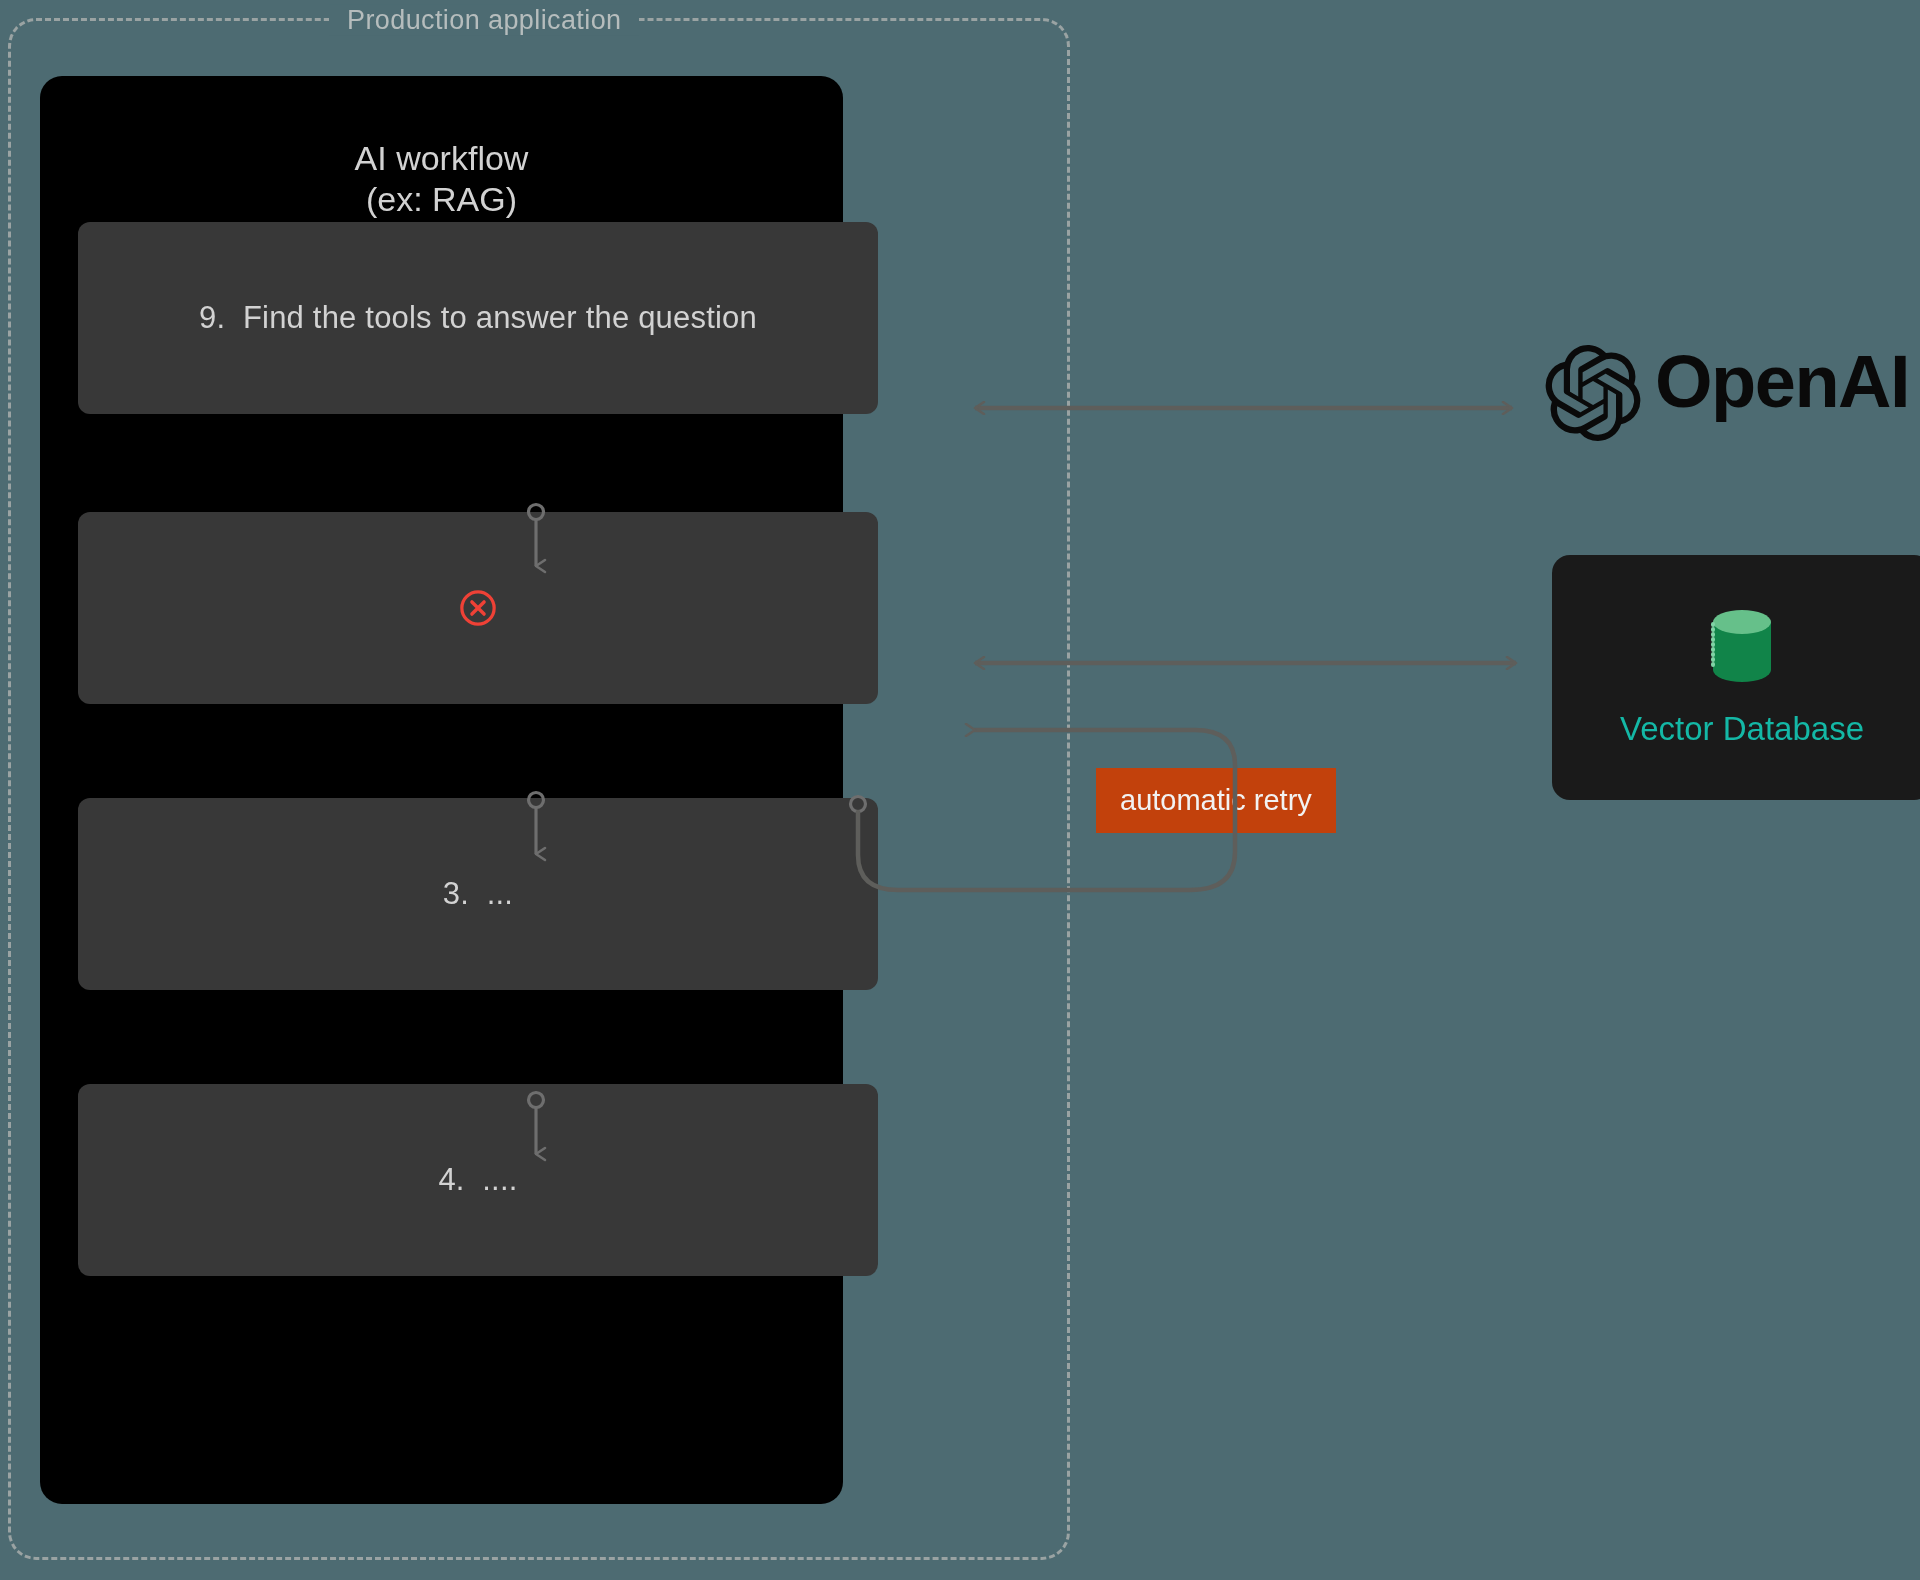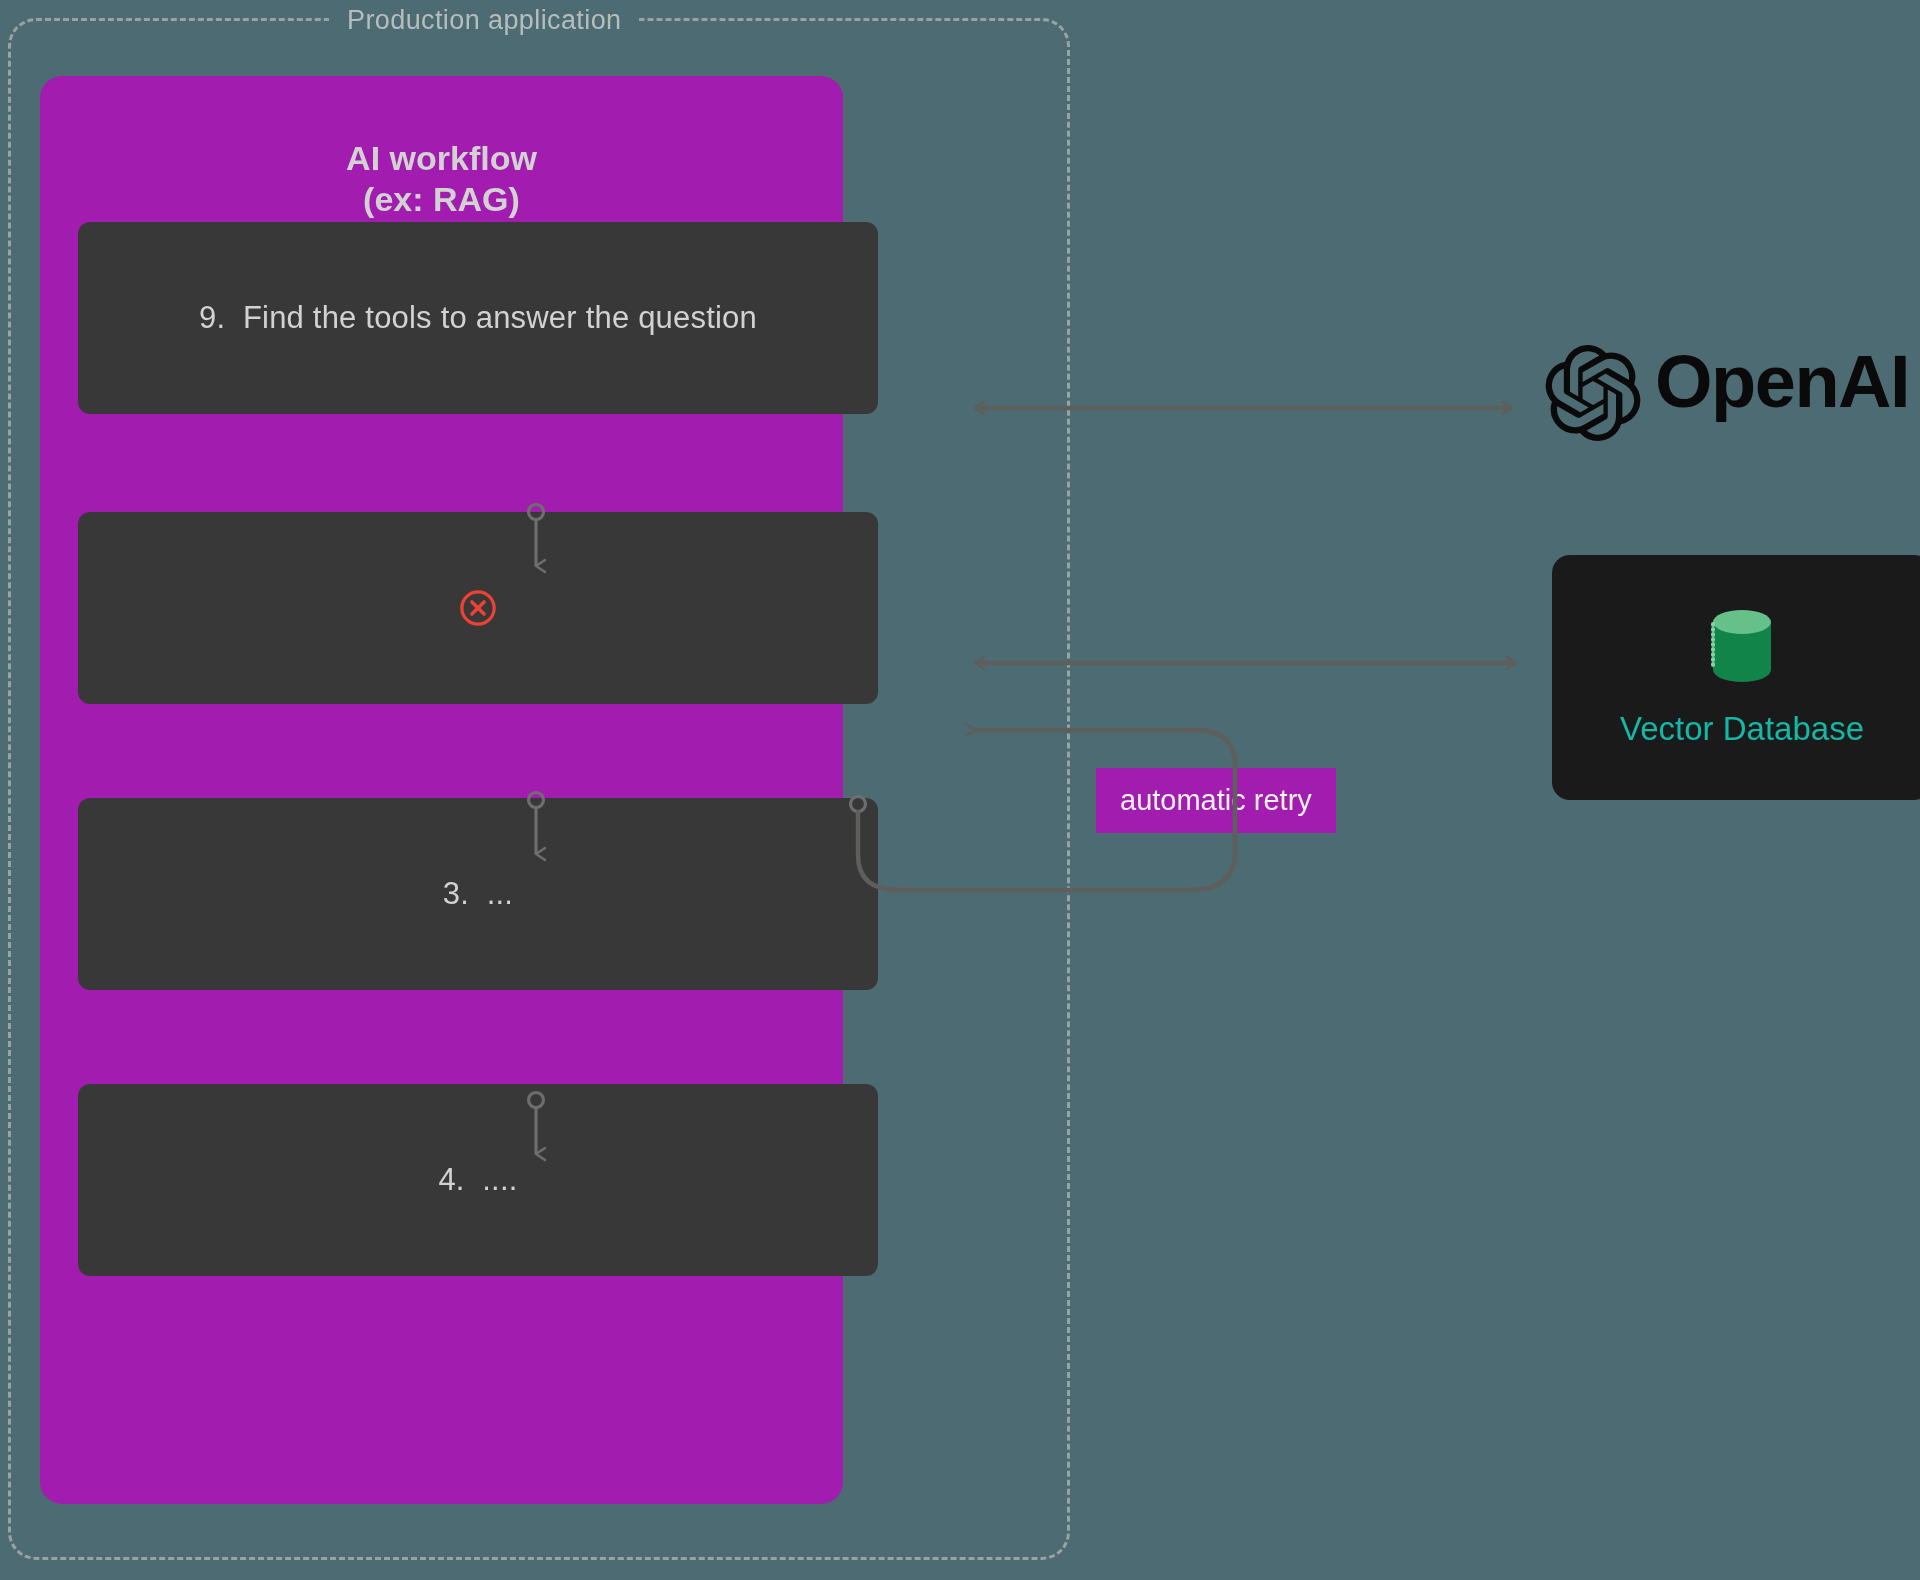--- a/index.html
+++ b/index.html
@@ -40,24 +40,23 @@
     white-space: nowrap;
   }
 
   
   .workflow-panel {
     position: absolute;
     left: 40px;
     top: 76px;
     width: 803px;
     height: 1428px;
-    background: #a21caf;
+    background: #000000;
     border-radius: 22px;
     box-sizing: border-box;
-    font-weight: bold;
   }
   .workflow-title {
     position: absolute;
     left: 0;
     right: 0;
     top: 62px;
     text-align: center;
     color: #d2d2d2;
     font-size: 34px;
     line-height: 1.22;
@@ -138,21 +137,21 @@
     color: #14b8a6;
     font-size: 33px;
     white-space: nowrap;
   }
 
   
   .retry-label {
     position: absolute;
     left: 1096px;
     top: 768px;
-    background: #a21caf;
+    background: #c2410c;
     color: #f2f2f2;
     font-size: 29px;
     padding: 16px 24px;
     white-space: nowrap;
     box-sizing: border-box;
   }
 
   
   .connectors {
     position: absolute;

